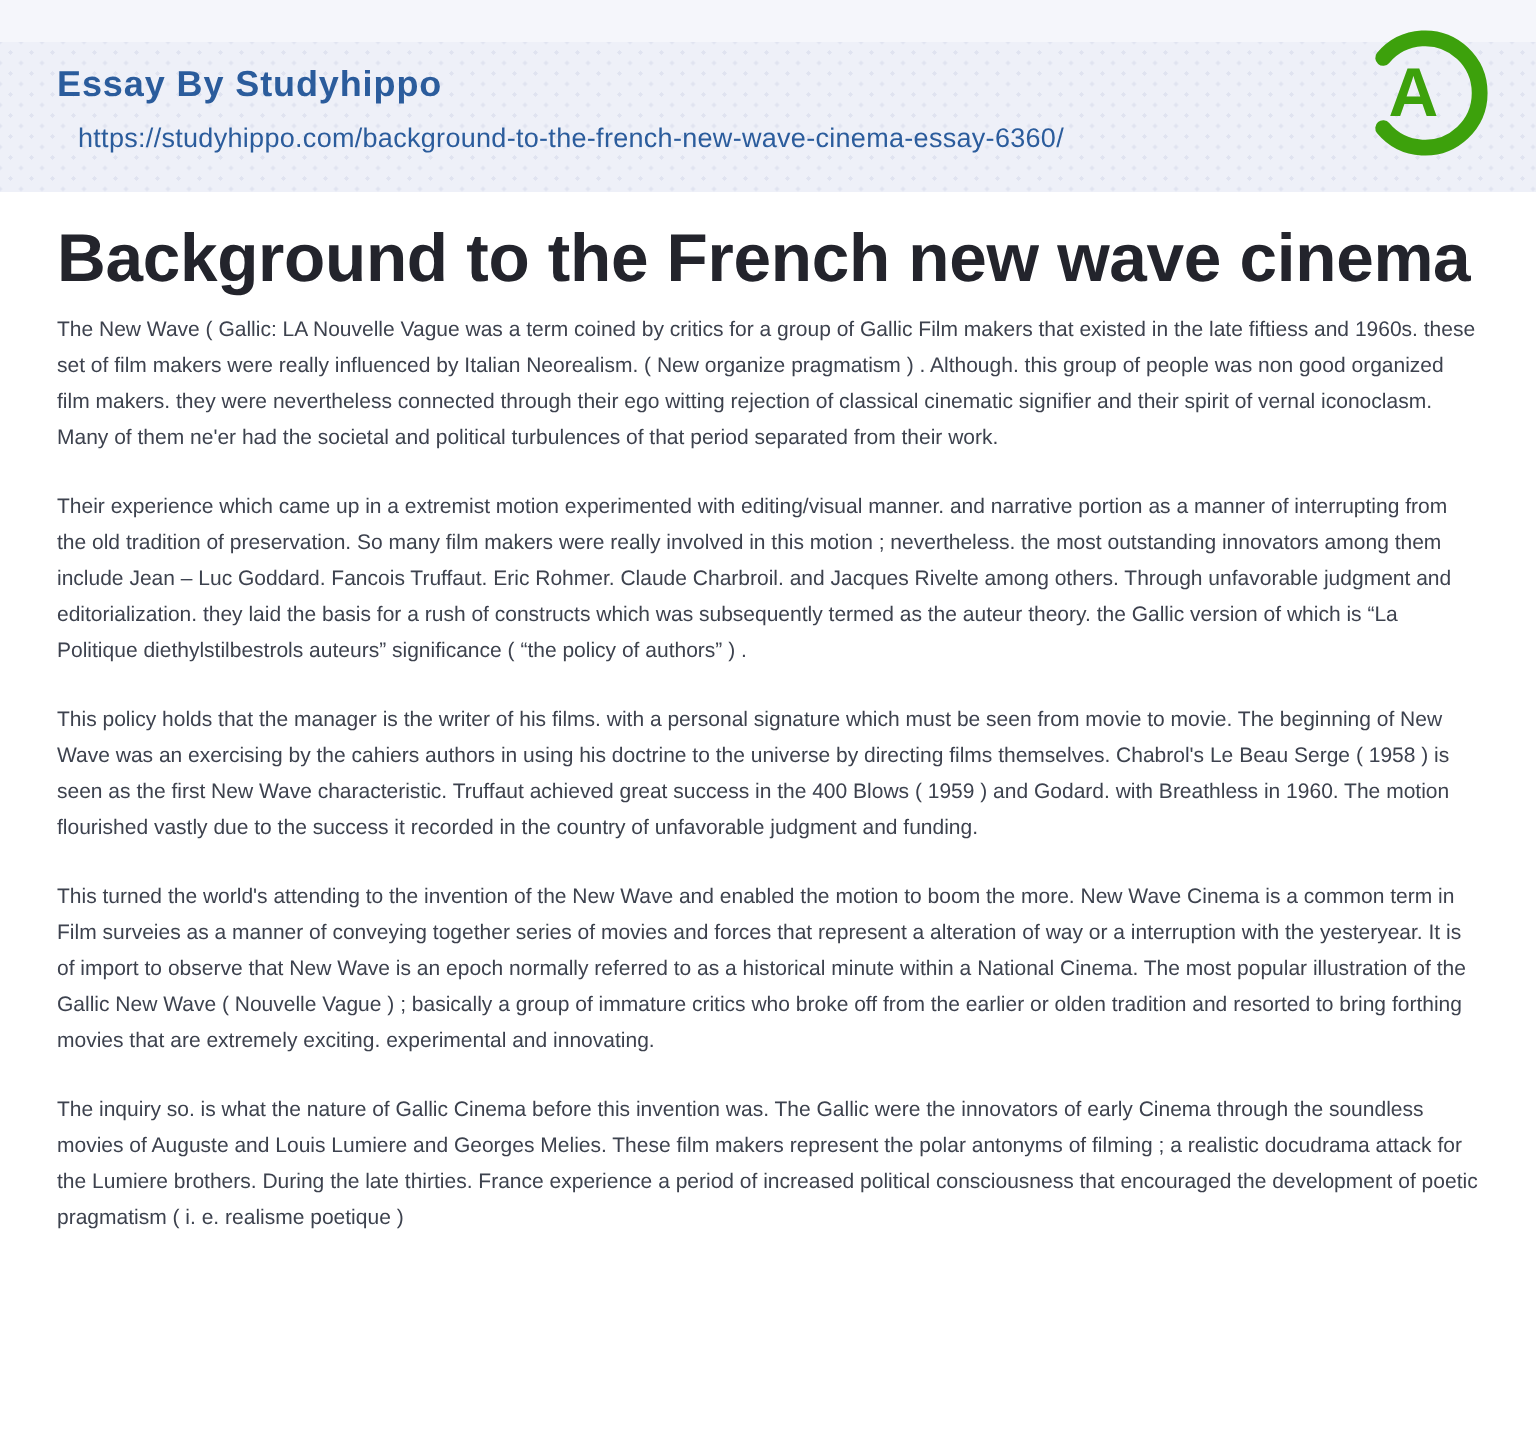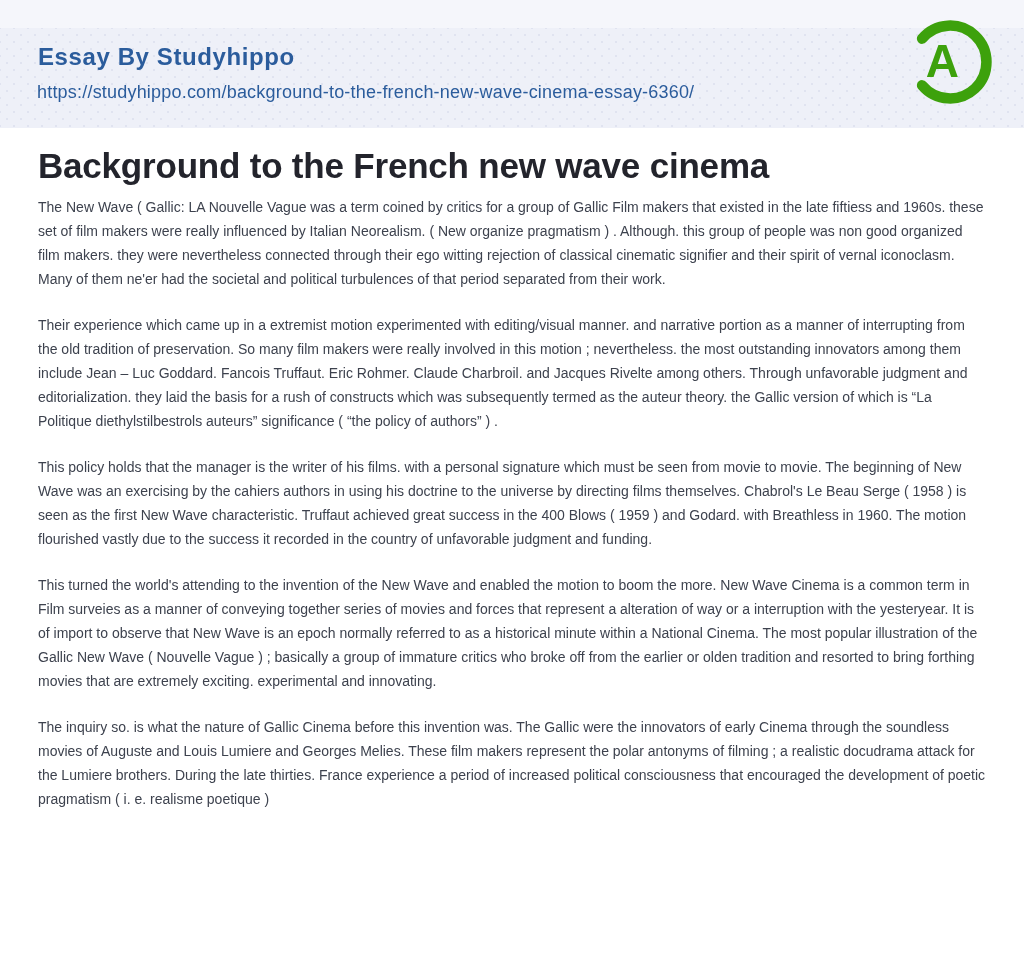--- a/index.html
+++ b/index.html
@@ -30,21 +30,21 @@
     position: absolute;
     left: 38px;
     top: 15px;
     font-size: 24px;
     font-weight: bold;
     letter-spacing: 0.6px;
     color: #2b5c9c;
   }
   .url {
     position: absolute;
-    left: 37px;
+    left: 52px;
     top: 54px;
     font-size: 18px;
     color: #2b5c9c;
     text-decoration: none;
     letter-spacing: 0.2px;
   }
   .logo {
     position: absolute;
     top: 16px;
     right: 28px;
@@ -63,21 +63,21 @@
     font-family: "Liberation Sans", sans-serif;
     font-weight: bold;
     font-size: 48px;
   }
   .content {
     padding: 0 38px;
   }
   .content h1 {
     margin-top: 18px;
     margin-bottom: 9px;
-    font-size: 35px;
+    font-size: 45px;
     line-height: 1.15;
     font-weight: bold;
     letter-spacing: -0.2px;
     color: #23242c;
   }
   .content p {
     font-size: 14px;
     line-height: 24px;
     color: #3d424e;
     margin: 0 0 22px 0;

